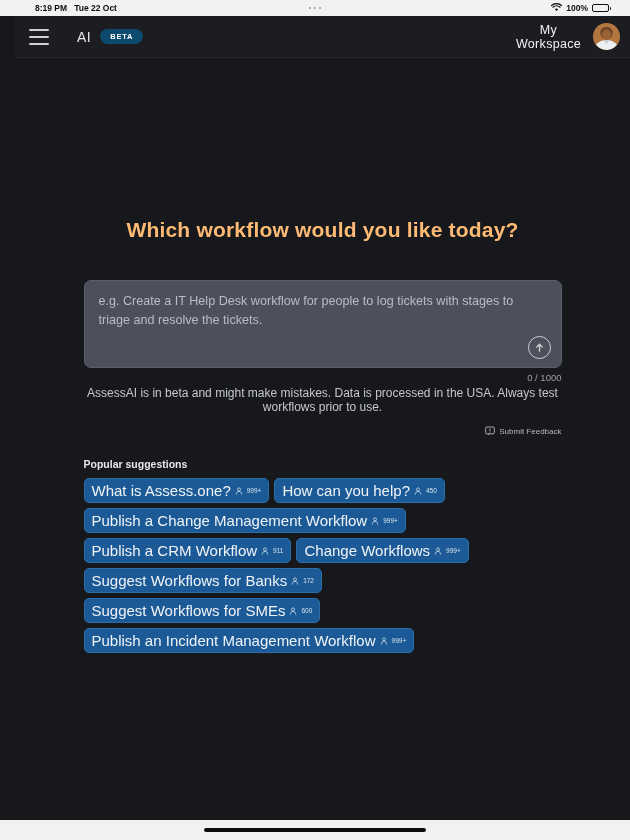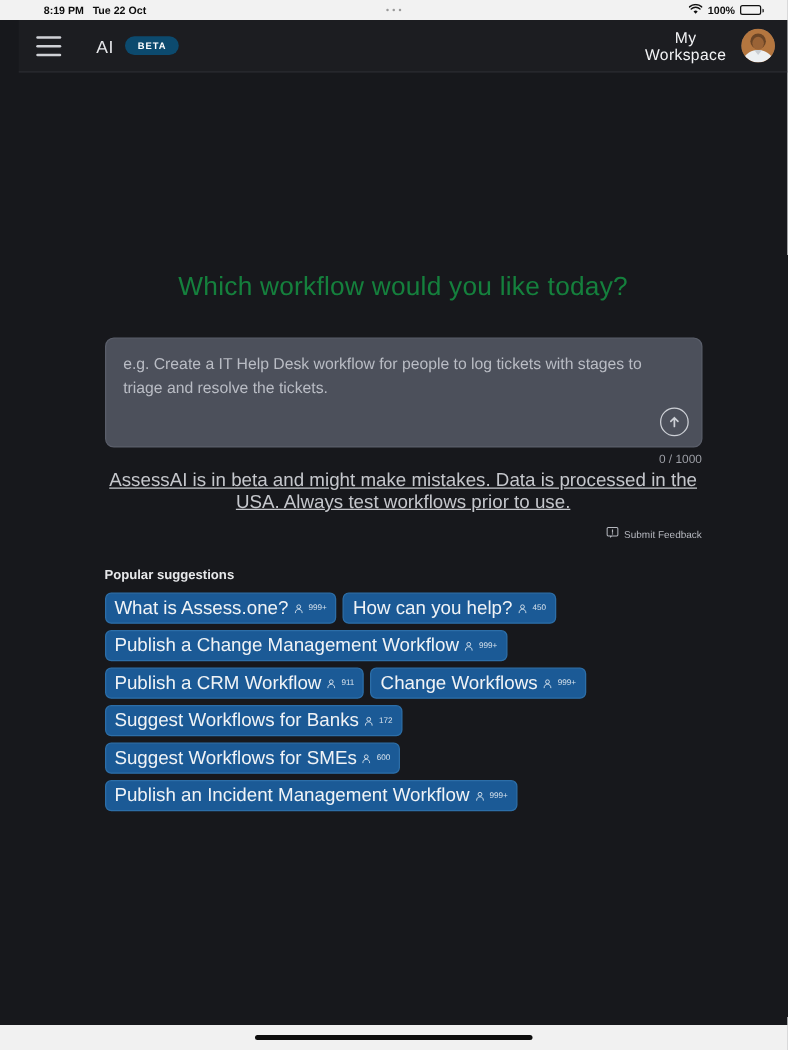--- a/index.html
+++ b/index.html
@@ -120,26 +120,26 @@
   .content {
     flex: 1 1 auto;
     overflow: hidden;
     display: flex; flex-direction: column;
     align-items: center;
     padding-top: 160px;
   }
   .inner { width: 478px; }
 
   .headline {
-    color: #15803d;
+    color: #fdba74;
     font-size: 21px;
-    font-weight: 400;
+    font-weight: 700;
     text-align: center;
     letter-spacing: 0.2px;
-    margin-bottom: 28px;
+    margin-bottom: 38px;
   }
 
   
   .promptbox {
     position: relative;
     width: 100%;
     height: 88px;
     background: #4c505b;
     border: 1px solid #5a5e6a;
     border-radius: 7px;
@@ -163,23 +163,22 @@
 
   .counter {
     text-align: right;
     color: #9d9fa6;
     font-size: 9.5px;
     margin-top: 4px;
   }
   .disclaimer {
     text-align: center;
     color: #c5c7cc;
-    font-size: 15px;
+    font-size: 12px;
     margin-top: 3px;
-    text-decoration: underline;
   }
   .feedback-row {
     display: flex; justify-content: flex-end; align-items: center; gap: 4px;
     margin-top: 8px;
     cursor: pointer;
   }
   .feedback-label { color: #b6b8bf; font-size: 8px; }
 
   
   .suggest-title {

